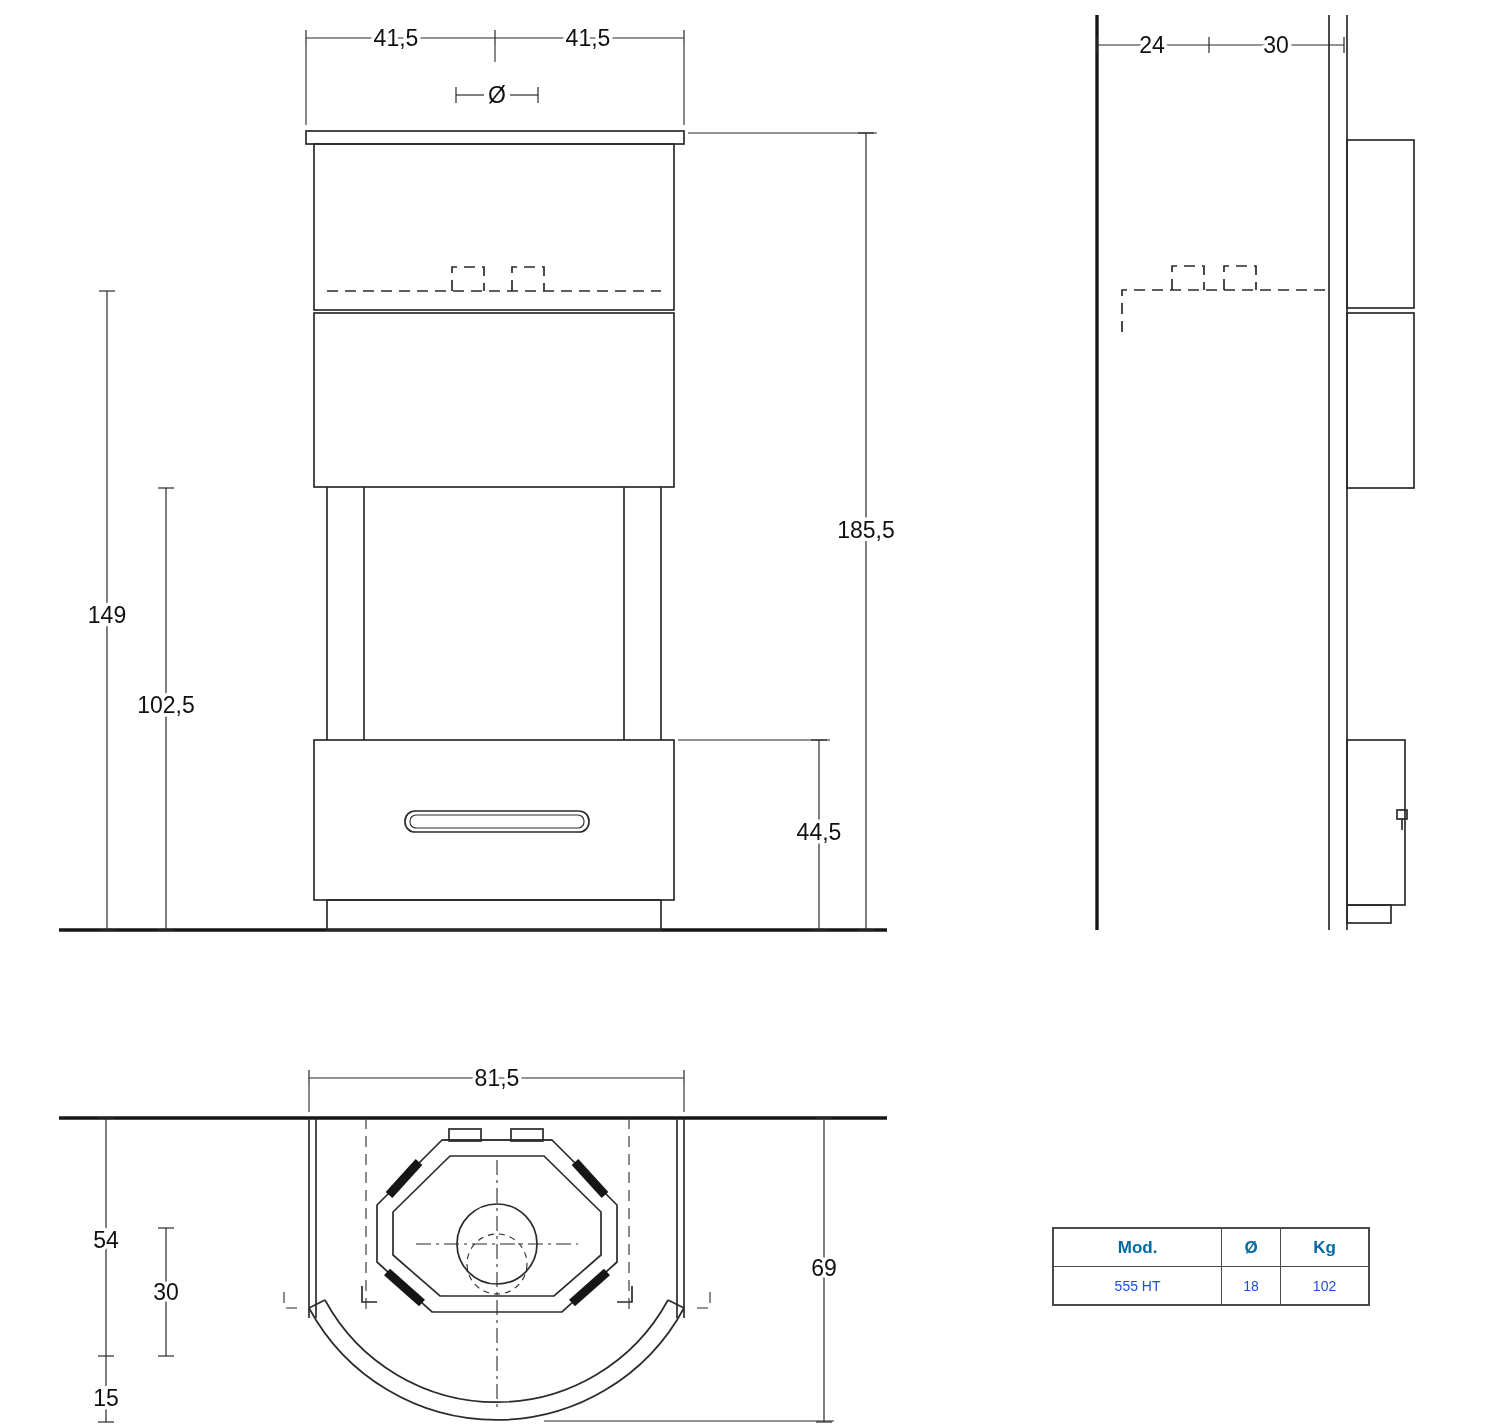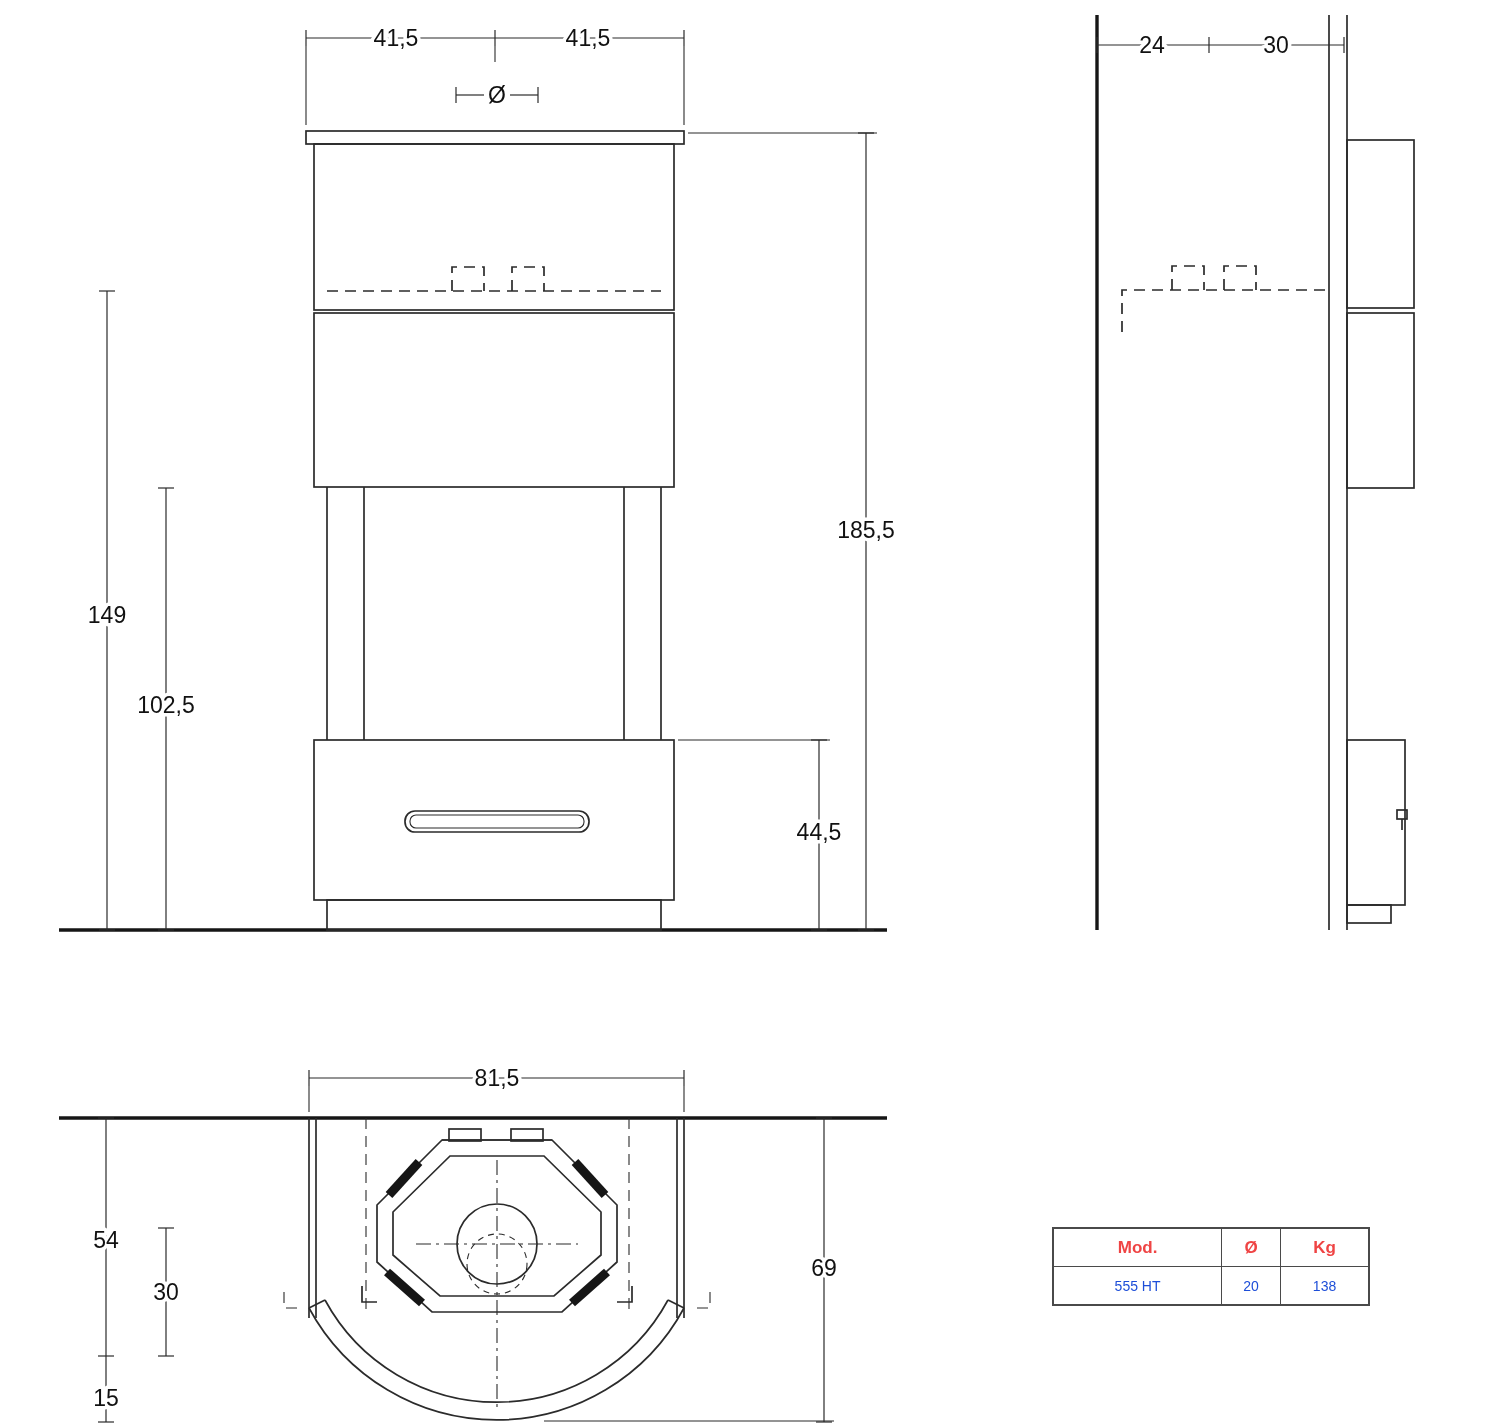--- a/index.html
+++ b/index.html
@@ -19,21 +19,21 @@
 
   text{font-family:"Liberation Sans",sans-serif;font-size:23px;fill:#111;
        text-anchor:middle;dominant-baseline:central;
        paint-order:stroke;stroke:#ffffff;stroke-width:7px;stroke-linejoin:round;}
 
   
   .spec-table{position:absolute;left:1008px;top:1227px;width:318px;}
   .spec-table table{width:100%;border-collapse:collapse;border:2px solid #4a4a4a;background:#fff;}
   .spec-table th,.spec-table td{border:1px solid #4a4a4a;text-align:center;vertical-align:middle;
        height:37px;padding:0;}
-  .spec-table th{font-size:17px;font-weight:bold;color:#ef4444;}
+  .spec-table th{font-size:17px;font-weight:bold;color:#0369a1;}
   .spec-table td{font-size:14px;color:#1d4ed8;}
 </style>
 </head>
 <body>
 
 <div class="canvas">
 <svg width="1500" height="1427" viewBox="0 0 1500 1427">
 
   <g>
     <line class="heavy" x1="15" y1="930" x2="843" y2="930"></line>
@@ -215,19 +215,19 @@
       <thead>
         <tr>
           <th>Mod.</th>
           <th>Ø</th>
           <th>Kg</th>
         </tr>
       </thead>
       <tbody>
         <tr>
           <td>555 HT</td>
-          <td>20</td>
-          <td>138</td>
+          <td>18</td>
+          <td>102</td>
         </tr>
       </tbody>
     </table>
   </div>
 </div>
 
 </body></html>

